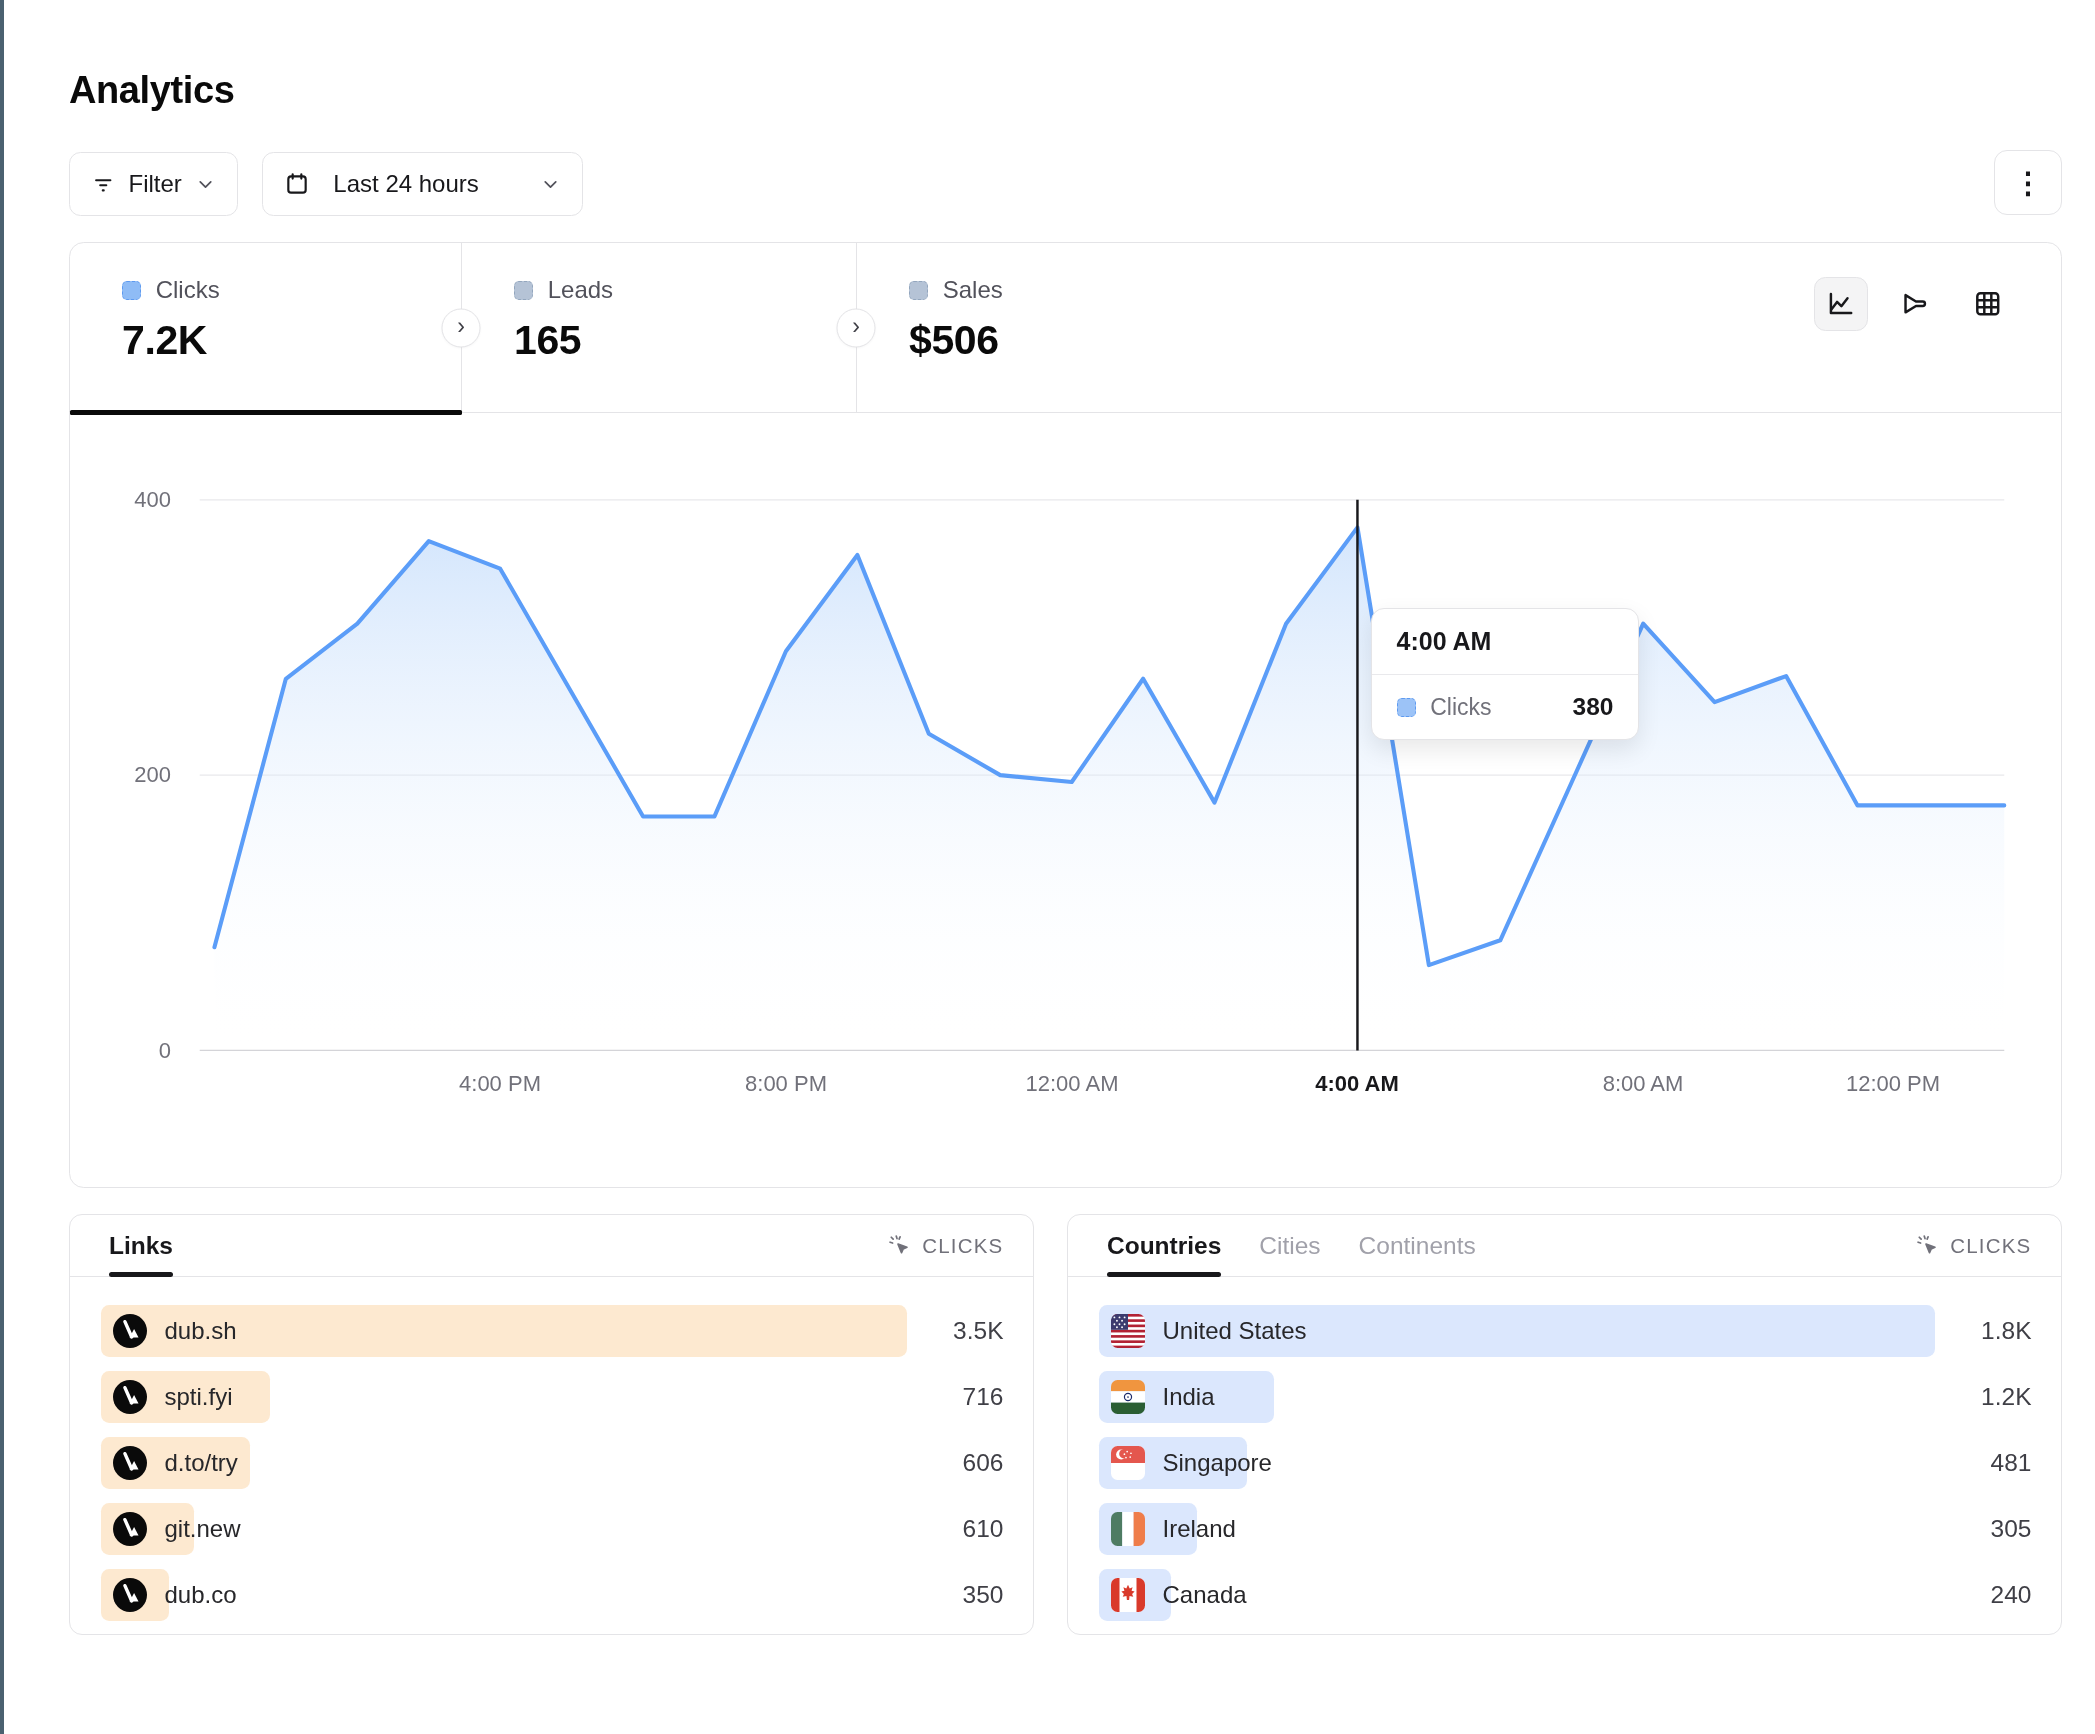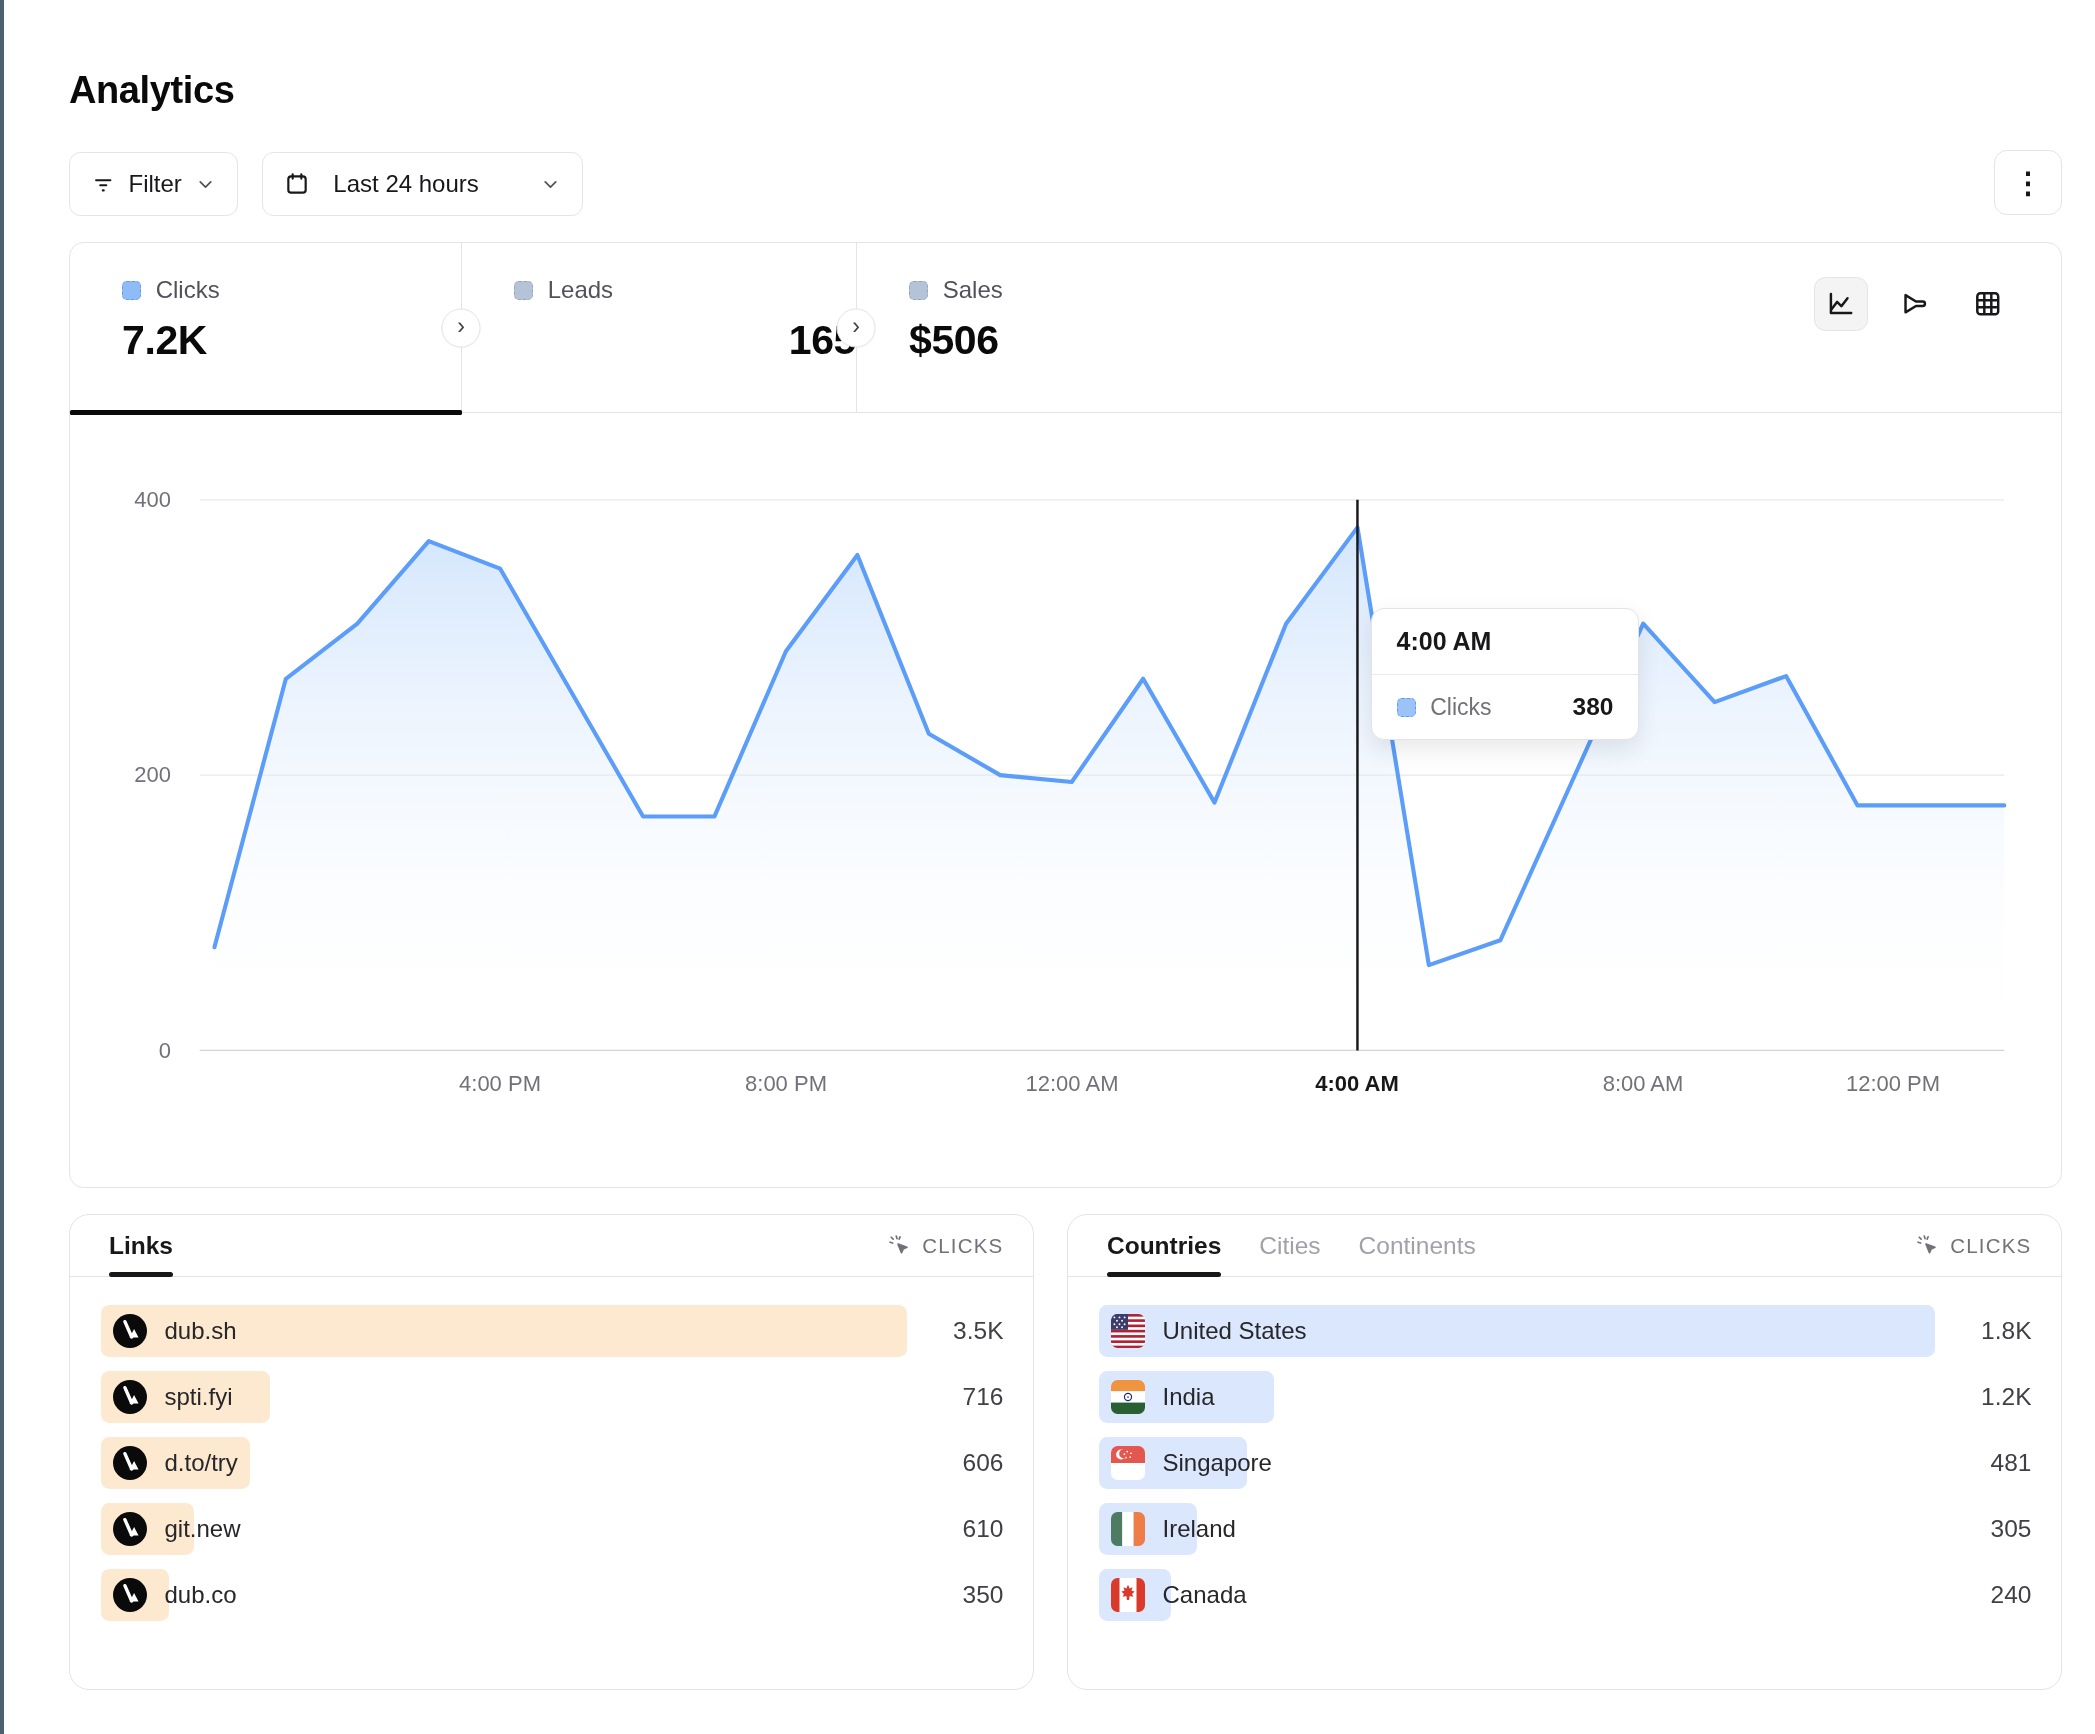--- a/index.html
+++ b/index.html
@@ -18,21 +18,21 @@
   .btn-date { width: 321px; padding: 0 21px; gap: 23px; }
   .btn-date .spacer { flex: 1; }
   .btn svg { flex: 0 0 auto; }
   .btn-more { position: absolute; right: 34px; top: 150px; width: 68px; height: 65px; display: flex; align-items: center; justify-content: center; background: #fff; border: 0.8px solid #e4e4e7; border-radius: 13px; font-size: 29.5px; font-weight: 700; color: #18181b; cursor: pointer; letter-spacing: 0; }
 
   .main-card { position: absolute; left: 69px; top: 242px; width: 1993px; height: 946px; border: 0.8px solid #e4e4e7; border-radius: 14.7px; background: #fff; }
 
   .stats-row { position: relative; height: 170px; border-bottom: 0.8px solid #e4e4e7; display: flex; }
   .stat-tab { padding: 33px 0 0 52px; cursor: pointer; }
   .stat-tab.t0 { width: 391px; }
-  .stat-tab.t1 { width: 395px; border-left: 0.8px solid #e4e4e7; text-align: right; }
+  .stat-tab.t1 { width: 395px; border-left: 0.8px solid #e4e4e7; }
   .stat-tab.t2 { flex: 1; border-left: 0.8px solid #e4e4e7; }
   .stat-label-row { display: flex; align-items: center; gap: 14.7px; font-size: 24px; color: #52525b; }
   .sq { width: 19px; height: 19px; border-radius: 4.9px; }
   .sq.active-sq { background: #8fbcf6; border: 1.6px dashed #5e9af0; }
   .sq.muted-sq { background: #b5c3d6; border: 1.6px dashed #93a6bd; }
   .stat-value { margin-top: 13px; font-size: 41px; font-weight: 700; color: #0a0a0a; letter-spacing: -0.4px; }
   .active-underline { position: absolute; left: 0; bottom: -2.5px; width: 392px; height: 4.9px; background: #0a0a0a; border-radius: 1.6px; }
   .chev-circle { position: absolute; top: 85px; transform: translate(-50%, -50%); width: 39px; height: 39px; border-radius: 50%; border: 0.8px solid #e4e4e7; background: #fff; display: flex; align-items: center; justify-content: center; color: #3f3f46; font-size: 23px; padding-bottom: 3.3px; cursor: pointer; box-shadow: 0 0.8px 2.5px rgba(0,0,0,0.04); }
   .chev-circle.c1 { left: 391px; } .chev-circle.c2 { left: 786px; }
   .views { position: absolute; right: 46px; top: 34px; display: flex; gap: 19.6px; }
@@ -44,21 +44,21 @@
   .xtick.bold { color: #18181b; font-weight: 700; }
   #chart-svg { position: absolute; left: 0; top: 0; pointer-events: none; }
 
   .chart-tooltip { position: absolute; top: 365px; width: 268px; background: #fff; border: 0.8px solid #e4e4e7; border-radius: 13px; box-shadow: 0 9.8px 23px rgba(0,0,0,0.09); z-index: 5; }
   .tt-head { padding: 18px 24.5px; font-size: 25px; font-weight: 600; color: #18181b; border-bottom: 0.8px solid #e9e9ec; }
   .tt-row { padding: 18px 24.5px; display: flex; align-items: center; gap: 14.7px; }
   .tt-sq { width: 19px; height: 19px; border-radius: 4.9px; background: #9cc3f7; border: 1.6px dashed #5e9af0; }
   .tt-label { font-size: 23px; color: #71717a; }
   .tt-val { margin-left: auto; font-size: 24.5px; font-weight: 700; color: #18181b; }
 
-  .list-card { position: absolute; top: 1214px; border: 0.8px solid #e4e4e7; border-radius: 20px; background: #fff; height: 476px; }
+  .list-card { position: absolute; top: 1214px; border: 0.8px solid #e4e4e7; border-radius: 13px; background: #fff; height: 421px; }
   .links-card { left: 69px; width: 965px; }
   .geo-card { left: 1067px; width: 995px; }
   .card-head { position: relative; height: 62px; border-bottom: 0.8px solid #e4e4e7; display: flex; align-items: stretch; padding: 0 29.5px 0 39px; }
   .card-tabs { display: flex; gap: 38px; }
   .card-tab { position: relative; display: flex; align-items: center; font-size: 24.5px; color: #a1a1aa; cursor: pointer; }
   .card-tab.active { color: #18181b; font-weight: 700; }
   .card-tab.active::after { content: ""; position: absolute; left: 0; right: 0; bottom: -0.8px; height: 4.9px; background: #18181b; border-radius: 2.5px; }
   .metric { margin-left: auto; display: flex; align-items: center; gap: 11.5px; font-size: 20.5px; letter-spacing: 1.2px; color: #71717a; cursor: pointer; }
   .rows { padding: 28px 29.5px 0 31px; }
   .row { display: flex; align-items: center; height: 52px; margin-bottom: 14px; cursor: pointer; }

